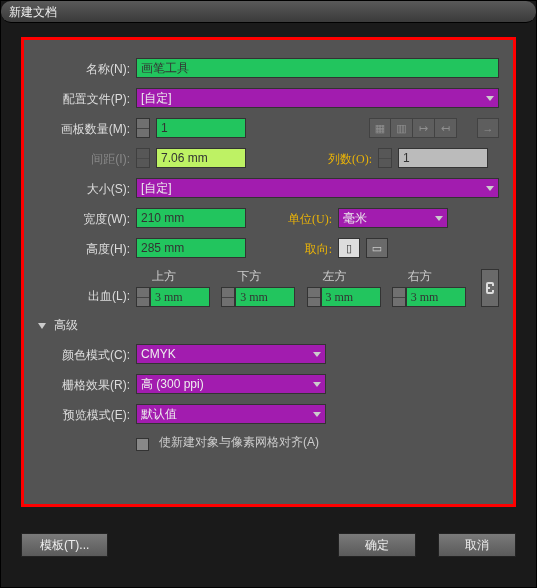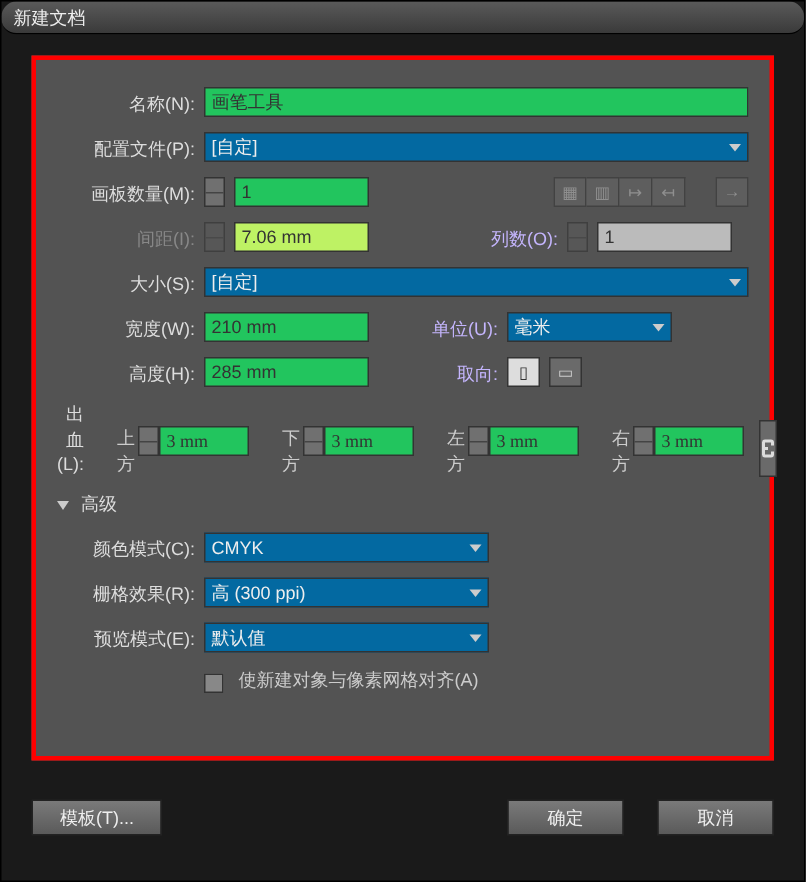--- a/index.html
+++ b/index.html
@@ -76,21 +76,21 @@
   .sel::after {
     content: "";
     position: absolute;
     right: 4px;
     top: 7px;
     border-left: 4px solid transparent;
     border-right: 4px solid transparent;
     border-top: 5px solid #555;
   }
   .sel.dark {
-    background: #0369a1;
+    background: #a21caf;
     color: #eee;
     border: 1px solid #333;
   }
   .sel.dark::after { border-top-color: #ccc; }
   .spin {
     width: 14px;
     height: 20px;
     background: #707070;
     border: 1px solid #333;
     display: inline-flex;
@@ -112,21 +112,21 @@
     display: inline-flex;
     align-items: center;
     justify-content: center;
     cursor: pointer;
     color: #ccc;
     font-size: 11px;
   }
   .iconbtn.dim { opacity: .5; }
   .group { display: inline-flex; gap: 0; }
   .group .iconbtn + .iconbtn { border-left: none; }
-  .bleed-col { display: flex; flex-direction: row; gap: 2px; flex:1; }
+  .bleed-col { display: flex; flex-direction: column; gap: 2px; flex:1; }
   .bleed-lbl { color: #ccc; font-size: 12px; padding-left: 16px; }
   .bleed-inp { display: flex; font-family: Liberation Serif, serif; }
   .link-icon {
     width: 18px;
     height: 38px;
     background: #6a6a6a;
     border: 1px solid #333;
     display: flex;
     align-items: center;
     justify-content: center;
@@ -169,21 +169,21 @@
     background: linear-gradient(#7a7a7a,#5a5a5a);
     border: 1px solid #222;
     color: #eee;
     font-size: 12px;
     cursor: pointer;
     display: inline-flex;
     align-items: center;
     justify-content: center;
   }
   .spacer { flex: 1; }
-  .col2-lbl { width: 60px; text-align: right; color: #c4b5fd; margin-left: 20px; }
+  .col2-lbl { width: 60px; text-align: right; color: #eab308; margin-left: 20px; font-family: Liberation Serif, serif; }
 </style>
 </head>
 <body>
 
 <div class="window">
   <div class="titlebar">
     <span>新建文档</span>
   </div>
 
   <div class="redbox">

